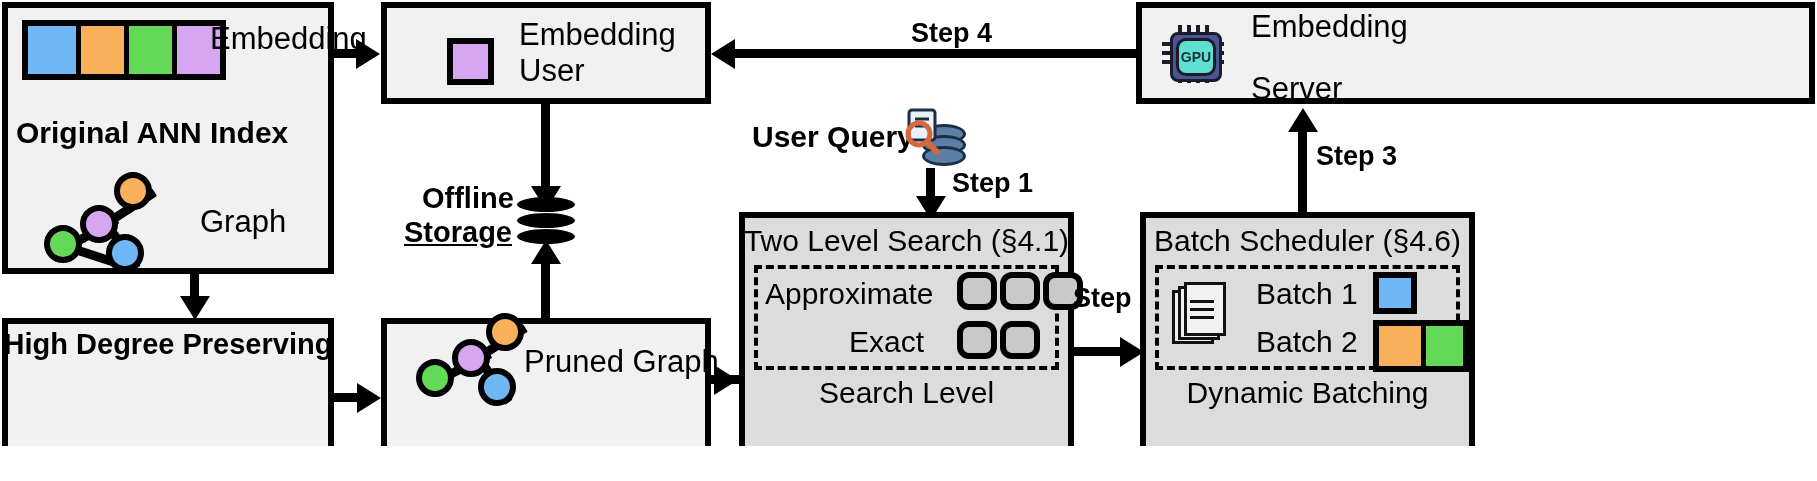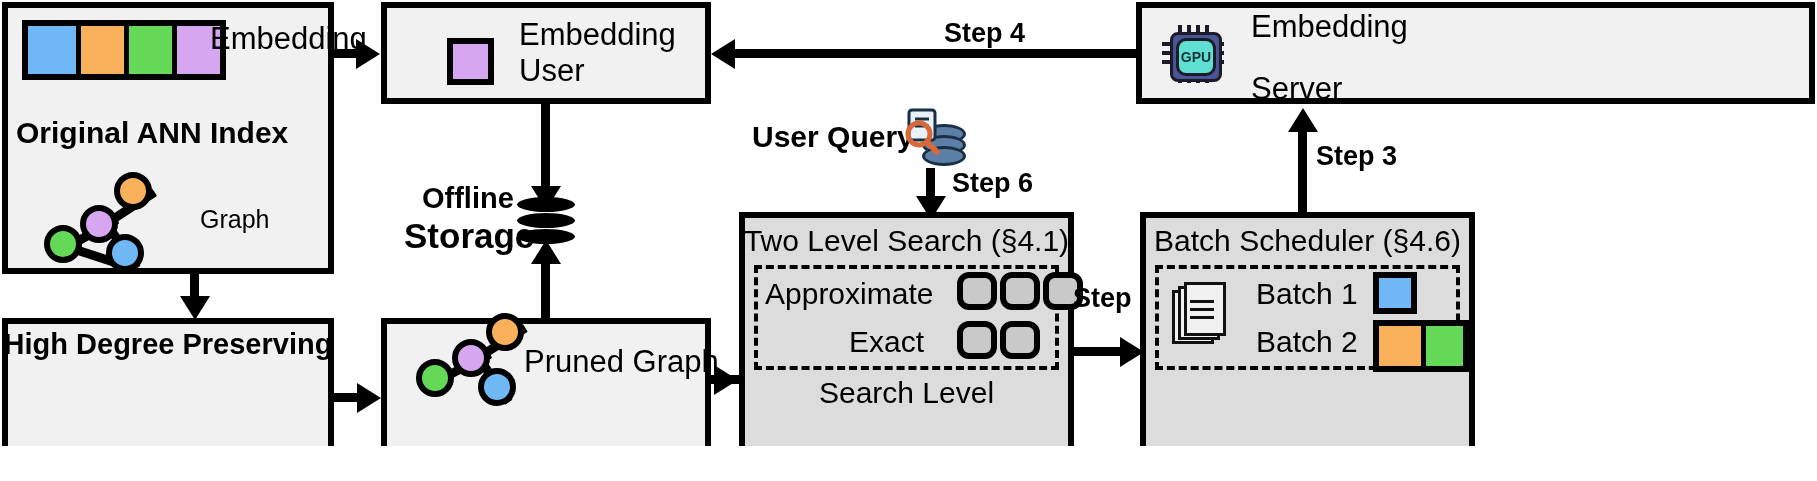--- a/index.html
+++ b/index.html
@@ -102,21 +102,21 @@
   <div style="position:absolute; left:0; top:0;">
     <div class="gedge" style="left:70px; top:241px; width:54px; transform:rotate(-29deg);"></div>
     <div class="gedge" style="left:111px; top:216px; width:52px; transform:rotate(-33deg);"></div>
     <div class="gedge" style="left:69px; top:243px; width:68px; transform:rotate(18deg);"></div>
     <div class="gedge" style="left:110px; top:224px; width:48px; transform:rotate(56deg);"></div>
     <div class="gnode" style="left:114px; top:172px; width:38px; height:38px; background:#f8b05a;"></div>
     <div class="gnode" style="left:80px; top:205px; width:38px; height:38px; background:#d6a7f0;"></div>
     <div class="gnode" style="left:44px; top:225px; width:38px; height:38px; background:#63d957;"></div>
     <div class="gnode" style="left:106px; top:234px; width:38px; height:38px; background:#70b8f5;"></div>
   </div>
-  <div class="lbl" style="left:200px; top:205px; font-size:25px;">Graph</div>
+  <div class="lbl" style="left:200px; top:205px; font-size:31px;">Graph</div>
 
   <div class="box" style="left:2px; top:318px; width:332px; height:160px;"></div>
   <div class="lbl bold ctr" style="left:2px; top:328px; width:332px; font-size:29px;">High Degree Preserving</div>
 
   <div class="ln" style="left:190px; top:274px; width:9px; height:24px;"></div>
   <div class="head down" style="left:180px; top:296px;"></div>
 
   <div class="ln" style="left:334px; top:393px; width:30px; height:9px;"></div>
   <div class="head right" style="left:357px; top:383px;"></div>
 
@@ -145,39 +145,39 @@
 
   <div class="ln" style="left:541px; top:262px; width:9px; height:58px;"></div>
   <div class="head up" style="left:531px; top:240px;"></div>
 
   <div class="db" style="left:517px; top:197px; width:58px; height:48px;">
     <div class="db-disc" style="top:0px;  width:58px; height:15px;"></div>
     <div class="db-disc" style="top:16px; width:58px; height:15px;"></div>
     <div class="db-disc" style="top:32px; width:58px; height:15px;"></div>
   </div>
   <div class="lbl bold" style="left:422px; top:182px; font-size:29px;">Offline</div>
-  <div class="lbl bold" style="left:404px; top:216px; font-size:35px;">Storage</div>
+  <div class="lbl bold" style="left:404px; top:216px; font-size:29px;text-decoration:underline;">Storage</div>
 
   <div class="lbl bold" style="left:752px; top:120px; font-size:30px;">User Query</div>
   <div style="position:absolute; left:900px; top:108px; width:62px; height:60px;">
     <div class="coin" style="left:22px; top:16px; width:38px; height:14px;"></div>
     <div class="coin" style="left:22px; top:27px; width:38px; height:14px;"></div>
     <div class="coin" style="left:22px; top:38px; width:38px; height:14px;"></div>
     <svg width="48" height="48" viewBox="0 0 48 48" style="position:absolute; left:0; top:0;">
       <rect x="9" y="2" width="26" height="30" rx="3" fill="#e9f2fb" stroke="#1b2f44" stroke-width="3"></rect>
       <line x1="15" y1="11" x2="29" y2="11" stroke="#1b2f44" stroke-width="3"></line>
       <line x1="15" y1="18" x2="29" y2="18" stroke="#1b2f44" stroke-width="3"></line>
       <circle cx="19" cy="26" r="11" fill="none" stroke="#d8673a" stroke-width="5"></circle>
       <line x1="27" y1="34" x2="37" y2="44" stroke="#d8673a" stroke-width="6" stroke-linecap="round"></line>
     </svg>
   </div>
 
   <div class="ln" style="left:926px; top:168px; width:9px; height:30px;"></div>
   <div class="head down" style="left:916px; top:196px;"></div>
-  <div class="lbl bold" style="left:952px; top:168px; font-size:27px;">Step 6</div>
+  <div class="lbl bold" style="left:952px; top:168px; font-size:27px;">Step 1</div>
 
   <div class="box gray" style="left:739px; top:212px; width:335px; height:266px;"></div>
   <div class="lbl ctr" style="left:739px; top:224px; width:335px; font-size:30px;">Two Level Search (§4.1)</div>
   <div class="dashed" style="left:754px; top:265px; width:305px; height:105px;"></div>
 
   <div class="lbl" style="left:765px; top:277px; font-size:30px;">Approximate</div>
   <div class="slot" style="left:957px; top:272px; width:40px; height:38px;"></div>
   <div class="slot" style="left:1000px; top:272px; width:40px; height:38px;"></div>
   <div class="slot" style="left:1043px; top:272px; width:40px; height:38px;"></div>
 
@@ -209,20 +209,21 @@
 
   <div class="lbl" style="left:1256px; top:277px; font-size:30px;">Batch 1</div>
   <div class="swsingle" style="left:1373px; top:272px; width:44px; height:42px; background:#70b8f5;"></div>
 
   <div class="lbl" style="left:1256px; top:325px; font-size:30px;">Batch 2</div>
   <div class="swrow" style="left:1373px; top:320px;">
     <div class="sw" style="width:42px; height:40px; background:#f8b05a;"></div>
     <div class="sw" style="width:42px; height:40px; background:#63d957;"></div>
   </div>
 
+  <div class="lbl ctr" style="left:1140px; top:376px; width:335px; font-size:30px;">Dynamic Batching</div>
 
   <div class="ln" style="left:1298px; top:130px; width:9px; height:82px;"></div>
   <div class="head up" style="left:1288px; top:108px;"></div>
   <div class="lbl bold" style="left:1316px; top:141px; font-size:27px;">Step 3</div>
 
   <div class="box" style="left:1136px; top:2px; width:679px; height:102px;"></div>
 
   <div class="chip" style="left:1162px; top:25px; width:62px; height:58px;">
     <div class="pin" style="left:16px; top:0px;  width:4px; height:9px;"></div>
     <div class="pin" style="left:25px; top:0px;  width:4px; height:9px;"></div>
@@ -240,15 +241,15 @@
     <div class="pin" style="left:53px; top:35px; width:9px; height:4px;"></div>
     <div class="chip-body" style="left:8px; top:7px; width:46px; height:44px;"></div>
     <div class="chip-core" style="left:14px; top:13px; width:34px; height:32px; font-size:14px;">GPU</div>
   </div>
 
   <div class="lbl" style="left:1251px; top:10px; font-size:31px;">Embedding</div>
   <div class="lbl" style="left:1251px; top:72px; font-size:31px;">Server</div>
 
   <div class="ln" style="left:735px; top:49px; width:401px; height:9px;"></div>
   <div class="head left" style="left:711px; top:39px;"></div>
-  <div class="lbl bold" style="left:944px; top:18px; font-size:27px;">Step 4</div>
+  <div class="lbl bold" style="left:911px; top:18px; font-size:27px;">Step 4</div>
 
 </div>
 
 </body></html>

